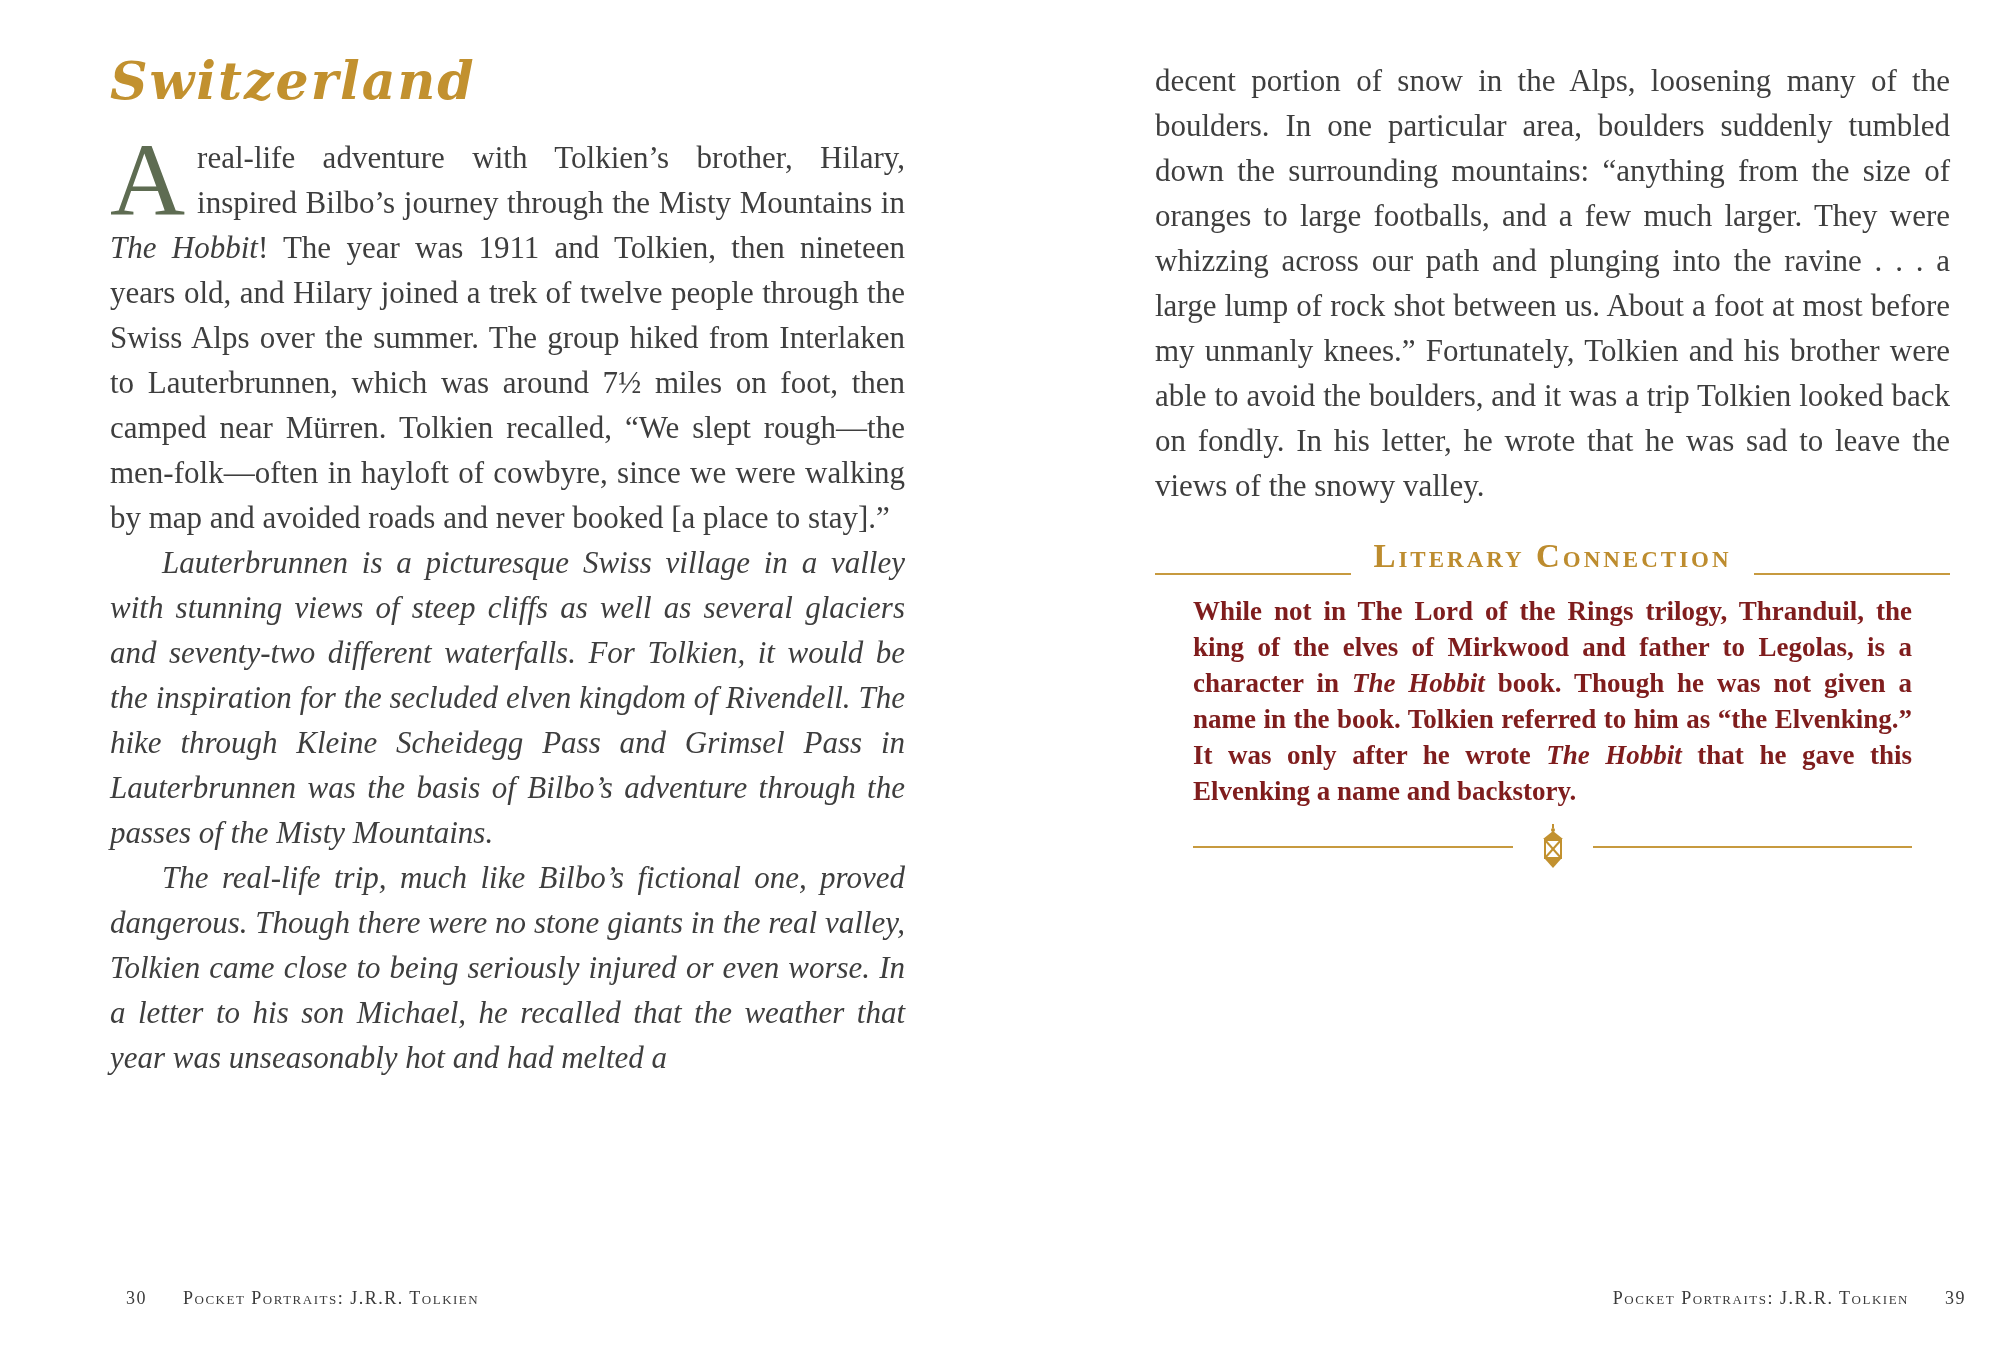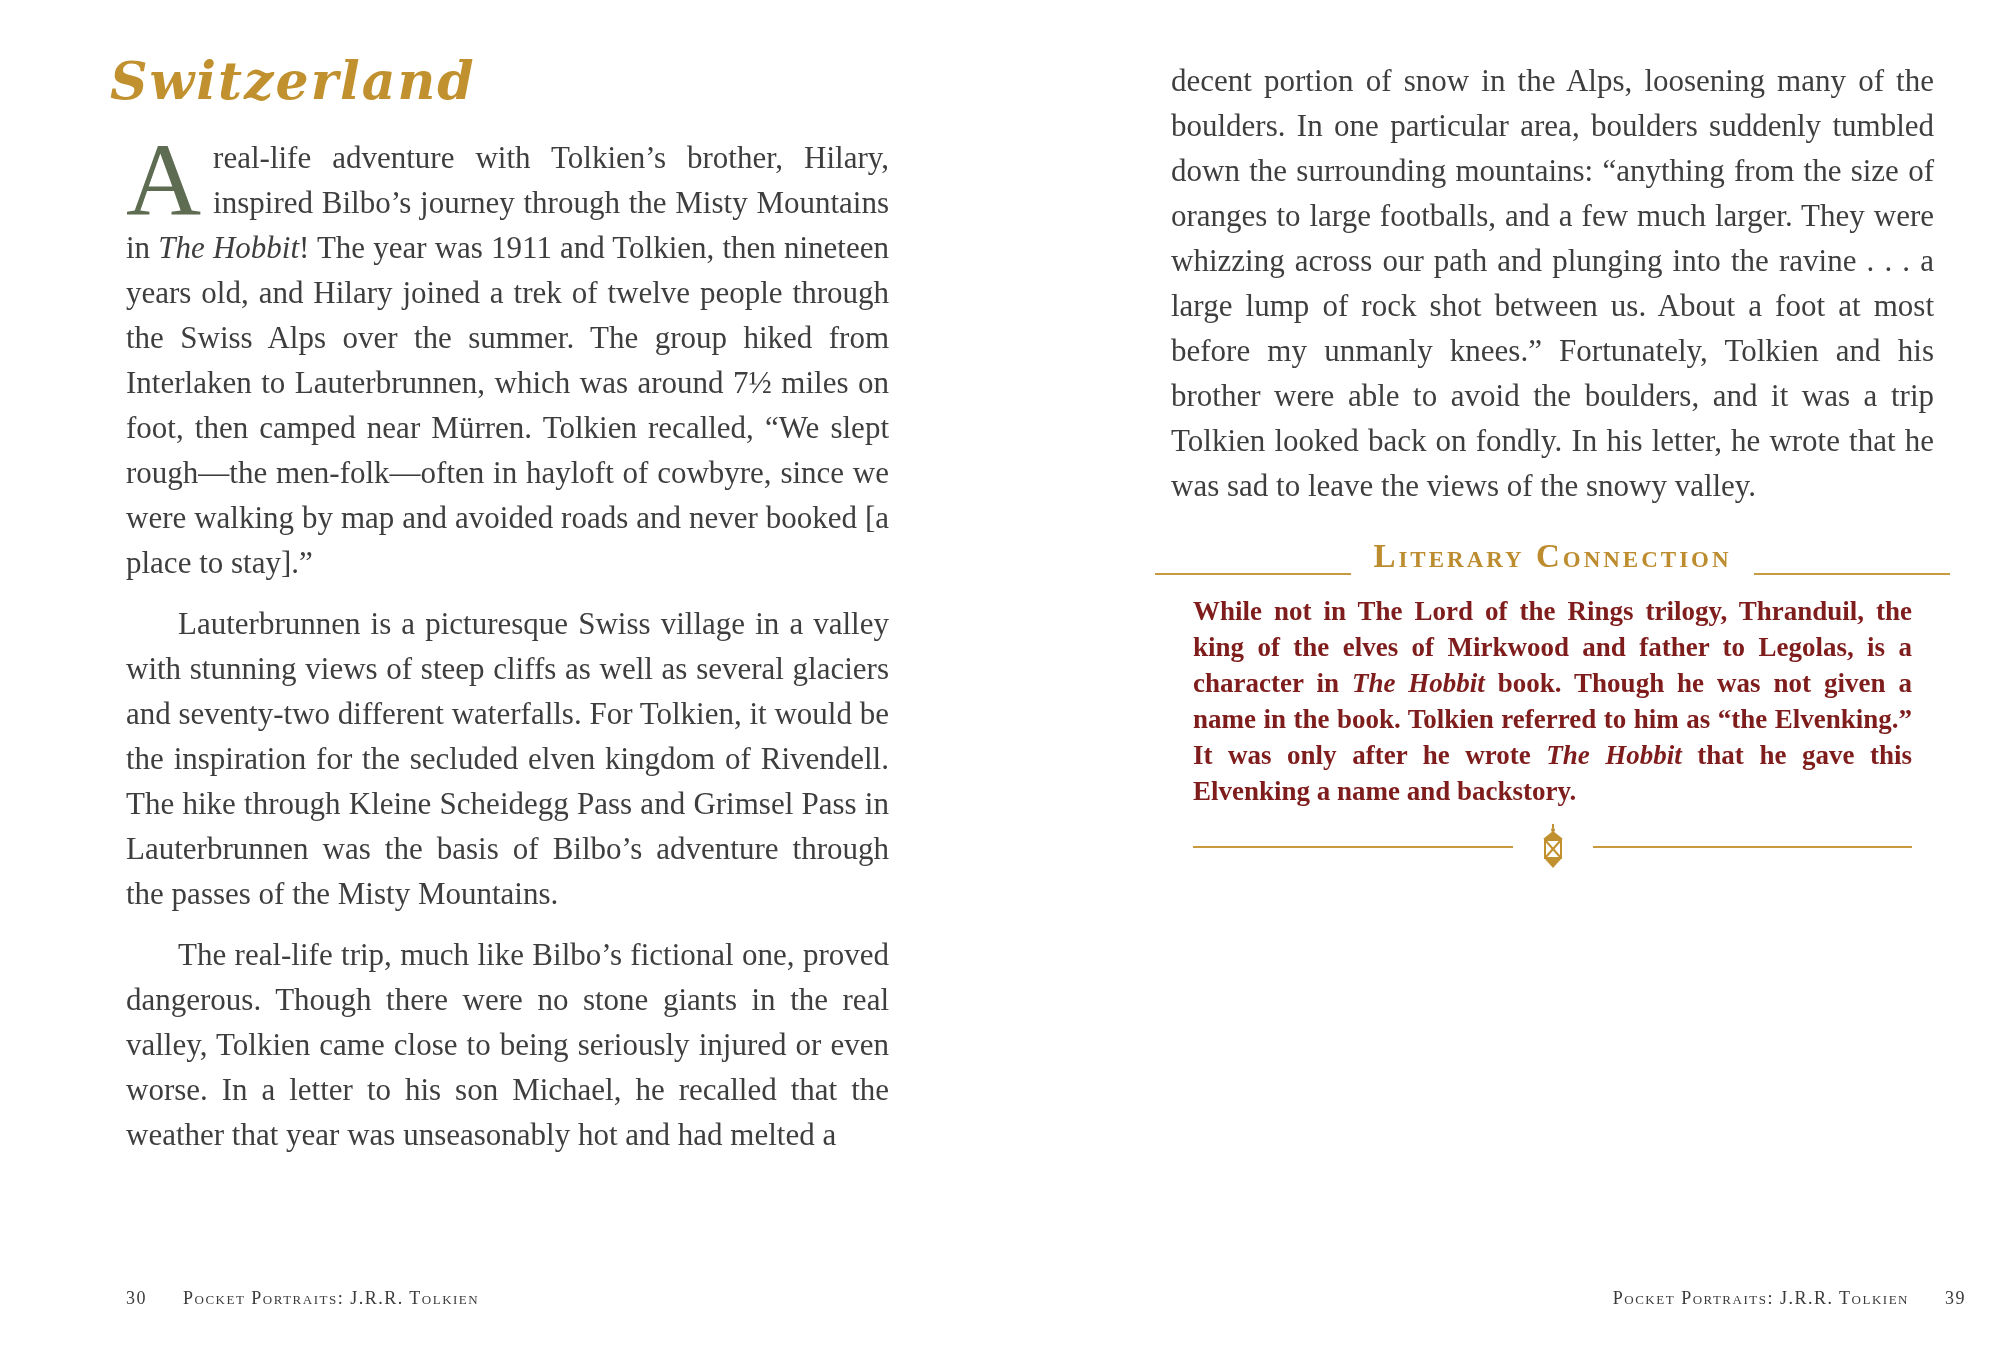--- a/index.html
+++ b/index.html
@@ -31,24 +31,24 @@
     line-height: 1.1;
     color: #c2912f;
     margin: 52px 0 26px 0;
     letter-spacing: 2px;
   }
 
   p.body {
     font-size: 31px;
     line-height: 45px;
     text-align: justify;
-    margin: 16px;
+    margin: 0;
     color: #3e3e3e;
   }
-  p.body.indent { text-indent: 52px; }
+  p.body.indent { text-indent: 52px; font-style: italic; }
 
   .dropcap {
     float: left;
     font-size: 104px;
     line-height: 82px;
     padding: 4px 12px 0 0;
     color: #5e6c52;
     font-family: "Liberation Serif", serif;
   }
 

